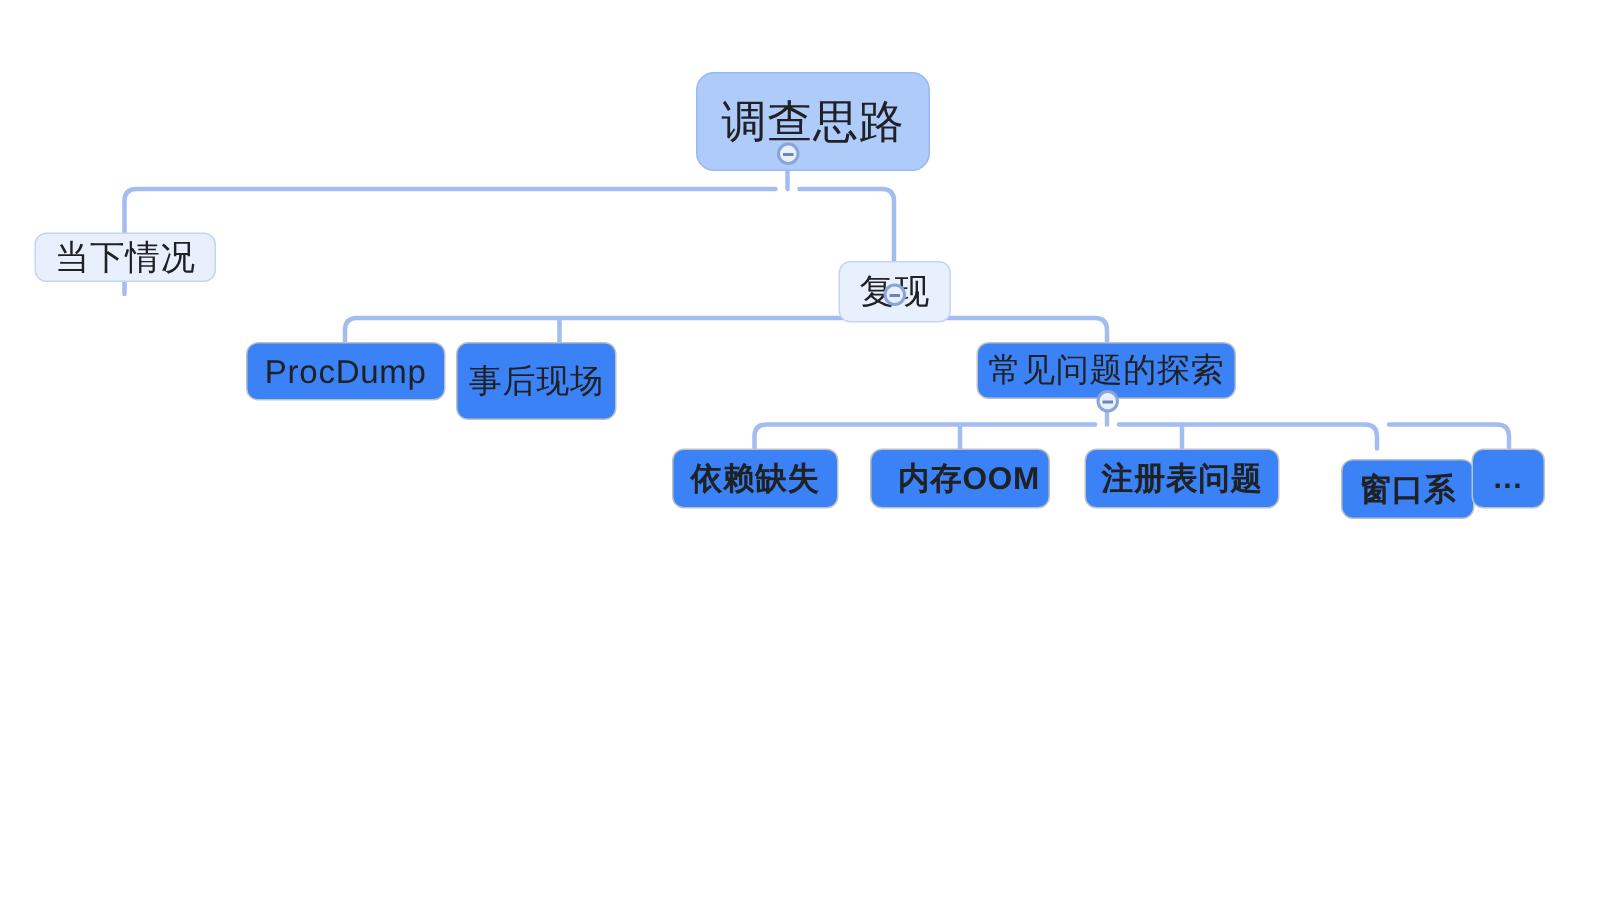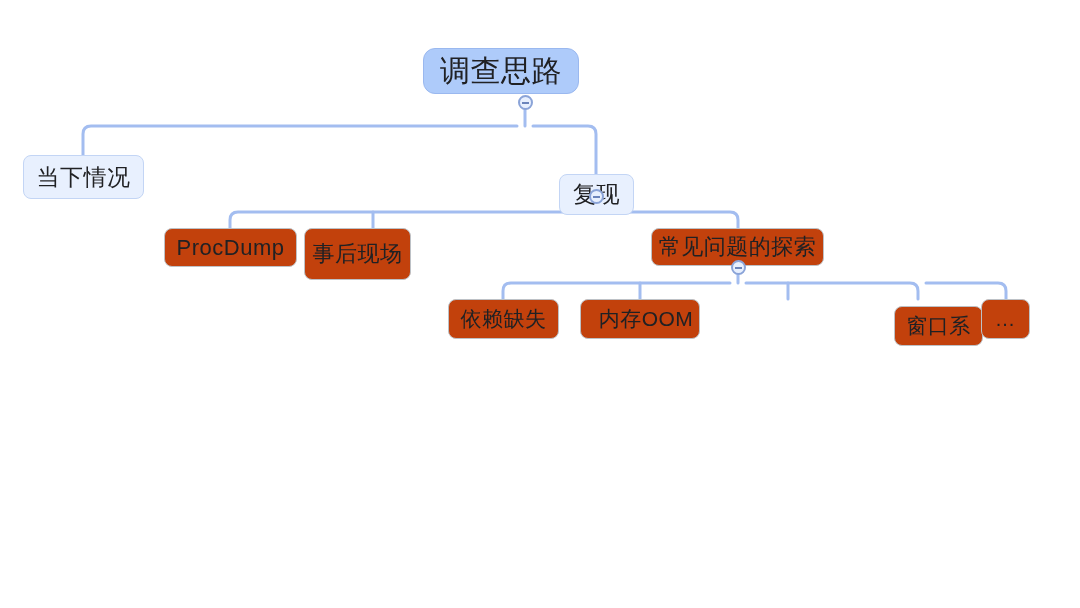--- a/index.html
+++ b/index.html
@@ -45,27 +45,28 @@
     font-size: 30px;
     border-radius: 12px;
   }
   .node-l1 {
     background: #e8f0fe;
     border: 1px solid #c3d5f5;
     color: #202124;
     font-size: 23px;
   }
   .node-l2, .node-l3 {
-    background: #c2410c;
+    background: #3b82f6;
     border: 1px solid #bdc1c6;
     color: #202124;
     font-size: 22px;
   }
   .node-l3 {
     font-size: 21px;
+    font-weight: bold;
   }
   .collapse {
     position: absolute;
     width: 15px;
     height: 15px;
     border-radius: 50%;
     background: #e8f0fe;
     border: 2px solid #8ba4d8;
     box-sizing: border-box;
     display: flex;
@@ -103,26 +104,26 @@
 
       <path d="M 738 267 L 738 283"></path>
       <path d="M 503 299 L 503 291 Q 503 283 511 283 L 730 283"></path>
       <path d="M 640 299 L 640 283"></path>
       <path d="M 788 299 L 788 283"></path>
       <path d="M 918 299 L 918 291 Q 918 283 910 283 L 746 283"></path>
       <path d="M 1006 299 L 1006 291 Q 1006 283 998 283 L 926 283"></path>
     </g>
   </svg>
 
-  <div class="node node-root" style="left:423px; top:48px; width:156px; height:46px;">
+  <div class="node node-root" style="left:464px; top:48px; width:156px; height:66px;">
     <span>调查思路</span>
   </div>
   <div class="collapse" style="left:518px; top:95px;"></div>
 
-  <div class="node node-l1" style="left:23px; top:155px; width:121px; height:44px;">
+  <div class="node node-l1" style="left:23px; top:155px; width:121px; height:33px;">
     <span>当下情况</span>
   </div>
 
   <div class="node node-l1" style="left:559px; top:155px; width:75px; height:41px;margin-top:19px;">
     <span>复现</span>
   </div>
   <div class="collapse" style="left:589px; top:189px;"></div>
 
   <div class="node node-l2" style="left:164px; top:228px; width:133px; height:39px;">
     <span>ProcDump</span>
@@ -138,20 +139,23 @@
   <div class="collapse" style="left:731px; top:260px;"></div>
 
   <div class="node node-l3" style="left:448px; top:299px; width:111px; height:40px;">
     <span>依赖缺失</span>
   </div>
 
   <div class="node node-l3" style="left:580px; top:299px; width:120px; height:40px;padding-left:12px;">
     <span>内存OOM</span>
   </div>
 
+  <div class="node node-l3" style="left:723px; top:299px; width:130px; height:40px;">
+    <span>注册表问题</span>
+  </div>
 
   <div class="node node-l3" style="left:874px; top:306px; width:89px; height:40px;margin-left:20px;">
     <span>窗口系</span>
   </div>
 
   <div class="node node-l3" style="left:981px; top:299px; width:49px; height:40px;">
     <span class="dots">...</span>
   </div>
 
 </div>

